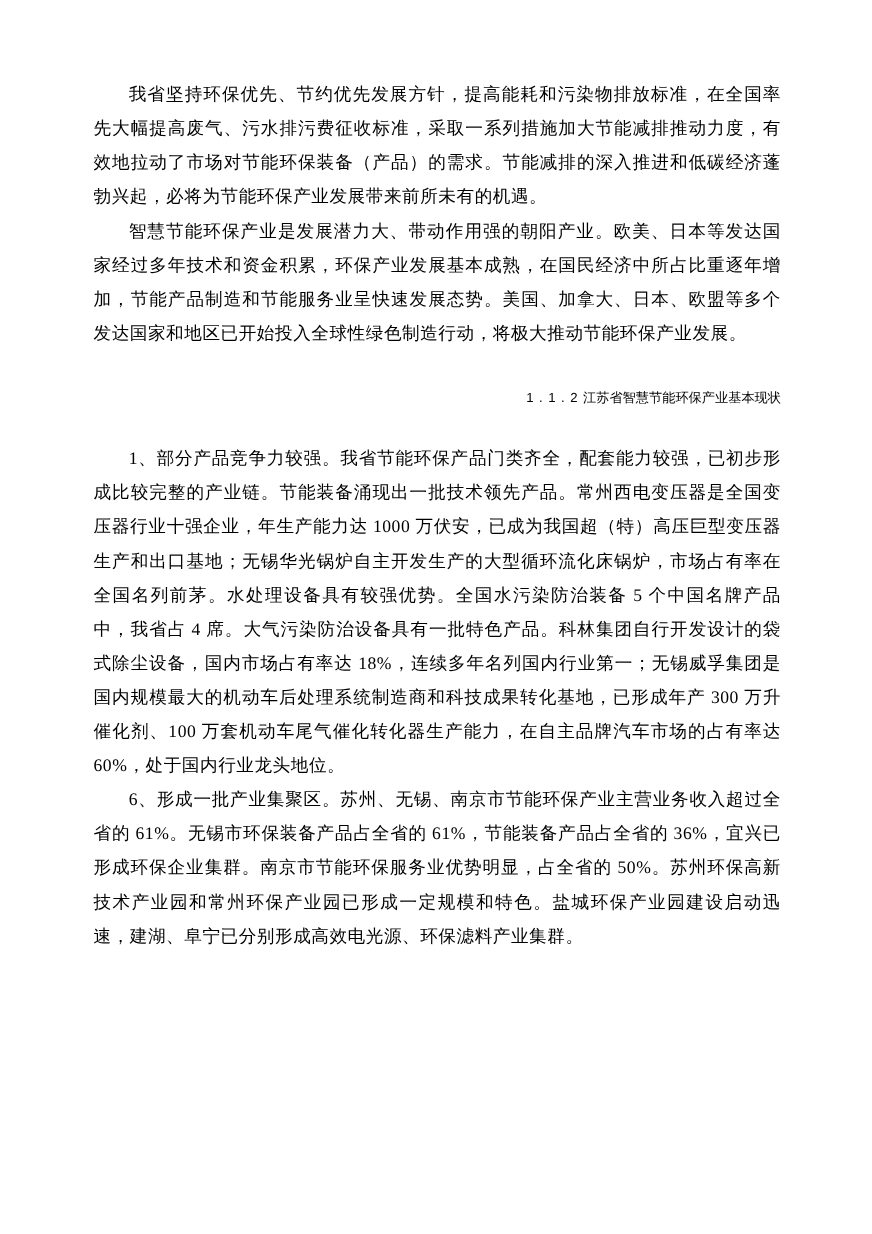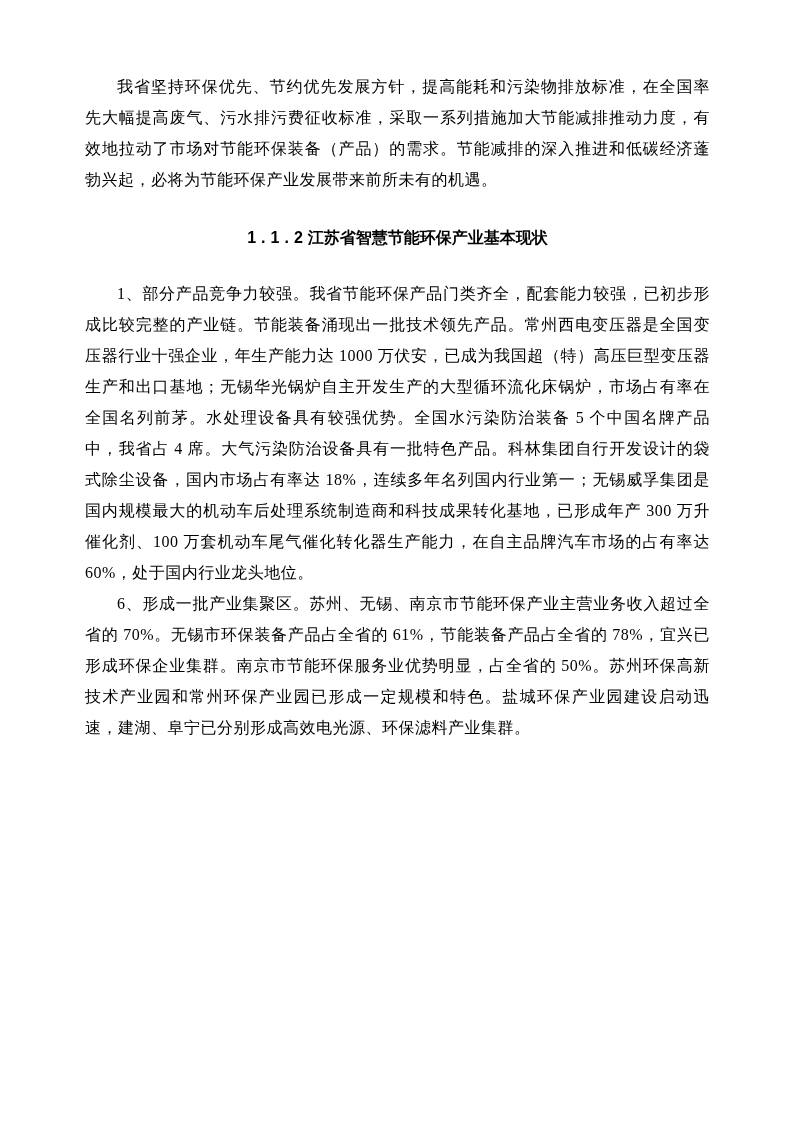--- a/index.html
+++ b/index.html
@@ -24,46 +24,47 @@
     letter-spacing: 0.5px;
     color: #000000;
     text-align: justify;
   }
   .para {
     text-indent: 2em;
     margin: 0;
   }
   .heading {
     font-family: "Liberation Sans", "DejaVu Sans", sans-serif;
-    font-weight: bold;
-    font-size: 16px;
+    font-weight: normal;
+    font-size: 12px;
     line-height: 31px;
     letter-spacing: 0;
     margin: 27px 0 25px 0;
     text-indent: 0;
-    text-align: center;
+    text-align: right;
     white-space: nowrap;
   }
   .heading .hnum {
     letter-spacing: 5px;
   }
   .lead {
     font-weight: normal;
   }
 </style>
 </head>
 <body>
 
 <div class="page">
   <div class="doc">
 
     <p class="para">我省坚持环保优先、节约优先发展方针，提高能耗和污染物排放标准，在全国率先大幅提高废气、污水排污费征收标准，采取一系列措施加大节能减排推动力度，有效地拉动了市场对节能环保装备（产品）的需求。节能减排的深入推进和低碳经济蓬勃兴起，必将为节能环保产业发展带来前所未有的机遇。</p>
 
 
+    <p class="para">智慧节能环保产业是发展潜力大、带动作用强的朝阳产业。欧美、日本等发达国家经过多年技术和资金积累，环保产业发展基本成熟，在国民经济中所占比重逐年增加，节能产品制造和节能服务业呈快速发展态势。美国、加拿大、日本、欧盟等多个发达国家和地区已开始投入全球性绿色制造行动，将极大推动节能环保产业发展。</p>
 
     <h2 class="heading"><span class="hnum">1.1.2</span><span>江苏省智慧节能环保产业基本现状</span></h2>
 
     <p class="para"><span class="lead">1、部分产品竞争力较强。</span><span>我省节能环保产品门类齐全，配套能力较强，已初步形成比较完整的产业链。节能装备涌现出一批技术领先产品。常州西电变压器是全国变压器行业十强企业，年生产能力达 1000 万伏安，已成为我国超（特）高压巨型变压器生产和出口基地；无锡华光锅炉自主开发生产的大型循环流化床锅炉，市场占有率在全国名列前茅。水处理设备具有较强优势。全国水污染防治装备 5 个中国名牌产品中，我省占 4 席。大气污染防治设备具有一批特色产品。科林集团自行开发设计的袋式除尘设备，国内市场占有率达 18%，连续多年名列国内行业第一；无锡威孚集团是国内规模最大的机动车后处理系统制造商和科技成果转化基地，已形成年产 300 万升催化剂、100 万套机动车尾气催化转化器生产能力，在自主品牌汽车市场的占有率达 60%，处于国内行业龙头地位。</span></p>
 
-    <p class="para"><span class="lead">6、形成一批产业集聚区。</span><span>苏州、无锡、南京市节能环保产业主营业务收入超过全省的 70%。无锡市环保装备产品占全省的 61%，节能装备产品占全省的 78%，宜兴已形成环保企业集群。南京市节能环保服务业优势明显，占全省的 50%。苏州环保高新技术产业园和常州环保产业园已形成一定规模和特色。盐城环保产业园建设启动迅速，建湖、阜宁已分别形成高效电光源、环保滤料产业集群。</span></p>
+    <p class="para"><span class="lead">6、形成一批产业集聚区。</span><span>苏州、无锡、南京市节能环保产业主营业务收入超过全省的 61%。无锡市环保装备产品占全省的 61%，节能装备产品占全省的 36%，宜兴已形成环保企业集群。南京市节能环保服务业优势明显，占全省的 50%。苏州环保高新技术产业园和常州环保产业园已形成一定规模和特色。盐城环保产业园建设启动迅速，建湖、阜宁已分别形成高效电光源、环保滤料产业集群。</span></p>
 
   </div>
 </div>
 
 </body></html>

